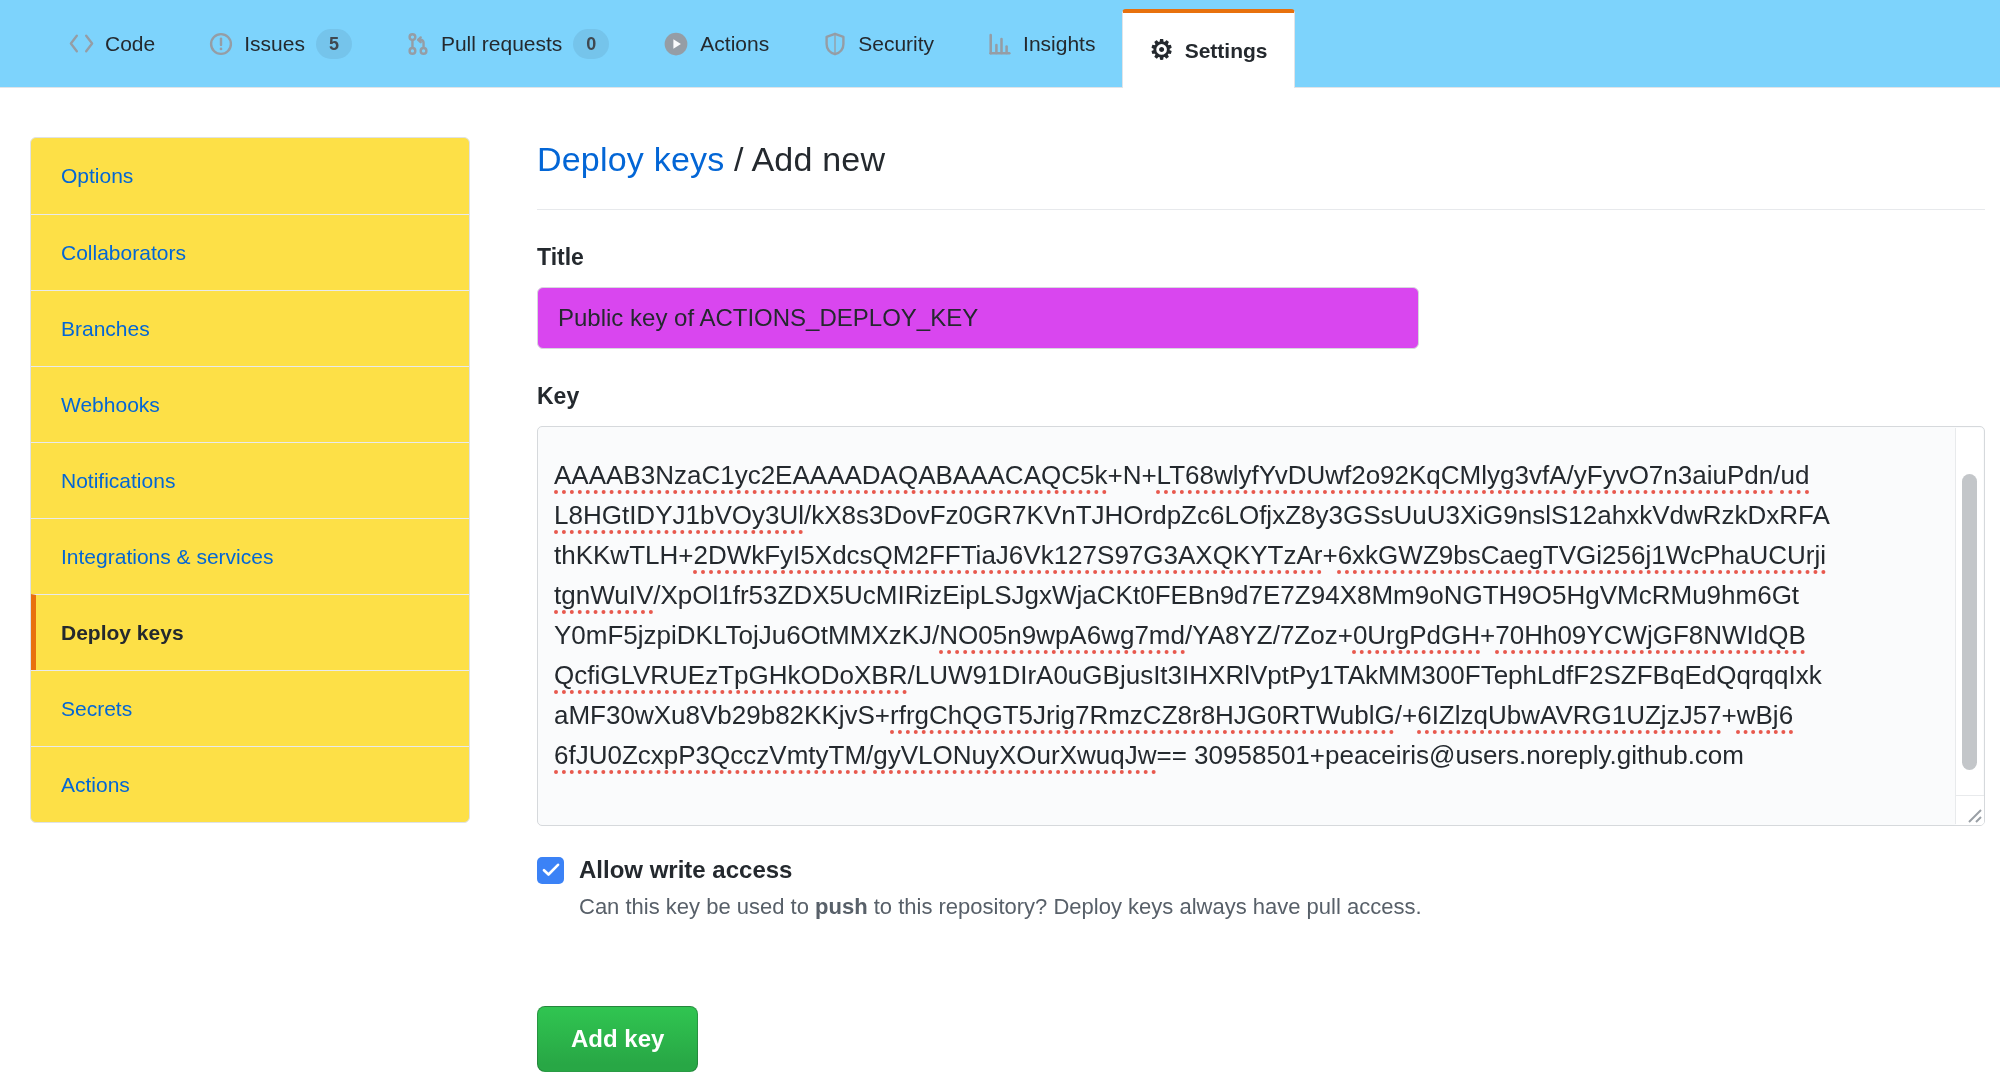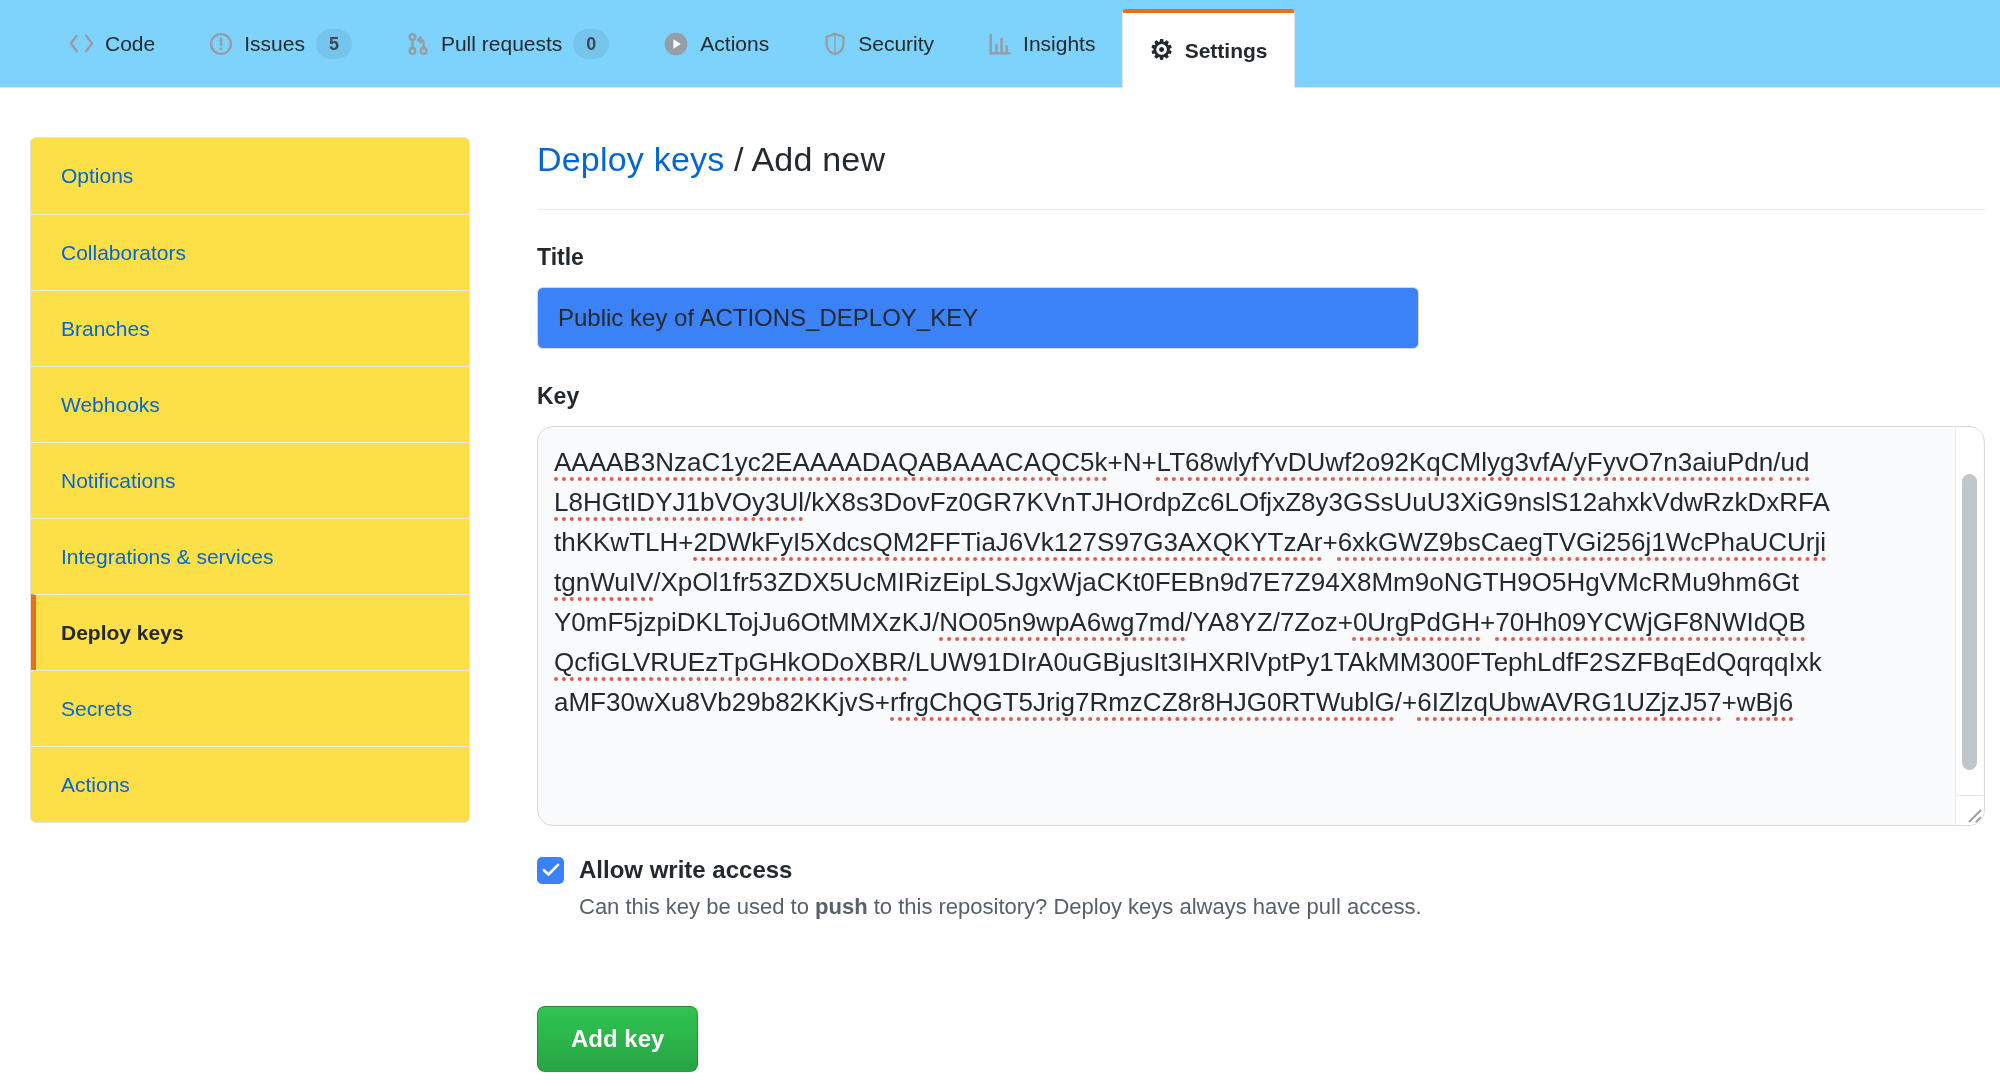--- a/index.html
+++ b/index.html
@@ -23,23 +23,23 @@
   .side-item:first-child { border-top:none; }
   .side-item.active { color:#24292e; font-weight:700; border-left:5px solid #e8710d; padding-left:25px; cursor:default; }
 
   
   .main { flex:1; margin:0 15px 0 67px; max-width:1448px; }
   .breadcrumb { margin-top:52px; font-size:34px; font-weight:400; letter-spacing:0.2px; }
   .breadcrumb a { color:#0366d6; text-decoration:none; cursor:pointer; }
   .rule { border:none; border-top:1px solid #e7e9ec; margin-top:30px; }
 
   .field-label { font-size:23px; font-weight:700; margin:34px 0 16px; }
-  .title-input { display:block; width:882px; height:62px; font-family:"Liberation Sans",sans-serif; font-size:24px; color:#24292e; padding:0 20px; background:#3b82f6; border:1px solid #d6d9dc; border-radius:6px; outline:none; }
+  .title-input { display:block; width:882px; height:62px; font-family:"Liberation Sans",sans-serif; font-size:24px; color:#24292e; padding:0 20px; background:#d946ef; border:1px solid #d6d9dc; border-radius:6px; outline:none; }
 
-  .key-box { position:relative; width:1448px; height:400px; background:#fafbfc; border:1px solid #d6d9dc; border-radius:16px; padding:15px 46px 15px 16px; overflow:hidden; cursor:text; }
+  .key-box { position:relative; width:1448px; height:400px; background:#fafbfc; border:1px solid #d6d9dc; border-radius:5px; padding:28px 46px 15px 16px; overflow:hidden; cursor:text; }
   .key-line { font-size:26px; line-height:40px; white-space:nowrap; color:#24292e; }
   .misspell { text-decoration:underline dotted #e8594e; text-decoration-thickness:3.5px; text-underline-offset:6px; }
 
   .scroll-gutter { position:absolute; top:1px; right:1px; bottom:1px; width:28px; background:#fff; border-left:1px solid #e8eaec; border-radius:0 3px 3px 0; }
   .scroll-thumb { position:absolute; top:46px; right:6px; width:15px; height:296px; background:#c3c6c9; border-radius:8px; }
   .resize-corner { position:absolute; right:0; bottom:0; width:28px; height:30px; background:#fff; border-top:1px solid #e8eaec; display:flex; align-items:flex-end; justify-content:flex-end; }
 
   .cb-row { display:flex; align-items:center; gap:15px; margin-top:30px; }
   .checkbox { width:27px; height:27px; background:#3b82f6; border-radius:5px; display:flex; align-items:center; justify-content:center; cursor:pointer; }
   .cb-label { font-size:24px; font-weight:700; cursor:pointer; }
@@ -154,20 +154,21 @@
     <div class="field-label">Key</div>
     <div class="key-box">
       <div>
           <div class="key-line"><span class="misspell">AAAAB3NzaC1yc2EAAAADAQABAAACAQC5k</span><span>+N+</span><span class="misspell">LT68wlyfYvDUwf2o92KqCMlyg3vfA</span><span>/</span><span class="misspell">yFyvO7n3aiuPdn</span><span>/</span><span class="misspell">ud</span></div>
           <div class="key-line"><span class="misspell">L8HGtIDYJ1bVOy3Ul</span><span>/kX8s3DovFz0GR7KVnTJHOrdpZc6LOfjxZ8y3GSsUuU3XiG9nslS12ahxkVdwRzkDxRFA</span></div>
           <div class="key-line"><span>thKKwTLH+</span><span class="misspell">2DWkFyI5XdcsQM2FFTiaJ6Vk127S97G3AXQKYTzAr</span><span>+</span><span class="misspell">6xkGWZ9bsCaegTVGi256j1WcPhaUCUrji</span></div>
           <div class="key-line"><span class="misspell">tgnWuIV</span><span>/XpOl1fr53ZDX5UcMIRizEipLSJgxWjaCKt0FEBn9d7E7Z94X8Mm9oNGTH9O5HgVMcRMu9hm6Gt</span></div>
           <div class="key-line"><span>Y0mF5jzpiDKLTojJu6OtMMXzKJ/</span><span class="misspell">NO05n9wpA6wg7md</span><span>/YA8YZ/7Zoz+</span><span class="misspell">0UrgPdGH</span><span>+</span><span class="misspell">70Hh09YCWjGF8NWIdQB</span></div>
           <div class="key-line"><span class="misspell">QcfiGLVRUEzTpGHkODoXBR</span><span>/LUW91DIrA0uGBjusIt3IHXRlVptPy1TAkMM300FTephLdfF2SZFBqEdQqrqqIxk</span></div>
           <div class="key-line"><span>aMF30wXu8Vb29b82KKjvS+</span><span class="misspell">rfrgChQGT5Jrig7RmzCZ8r8HJG0RTWublG</span><span>/+</span><span class="misspell">6IZlzqUbwAVRG1UZjzJ57</span><span>+</span><span class="misspell">wBj6</span></div>
+          <div class="key-line"><span class="misspell">6fJU0ZcxpP3QcczVmtyTM</span><span>/</span><span class="misspell">gyVLONuyXOurXwuqJw</span><span>== 30958501+peaceiris@users.noreply.github.com</span></div>
         </div>
       <div class="scroll-gutter">
         <div class="scroll-thumb"></div>
       </div>
       <div class="resize-corner">
         <svg width="26" height="26" viewBox="0 0 26 26">
             <path d="M23 11 11 23M23 18l-5 5" stroke="#9aa0a6" stroke-width="2" fill="none"></path>
           </svg>
       </div>
     </div>

